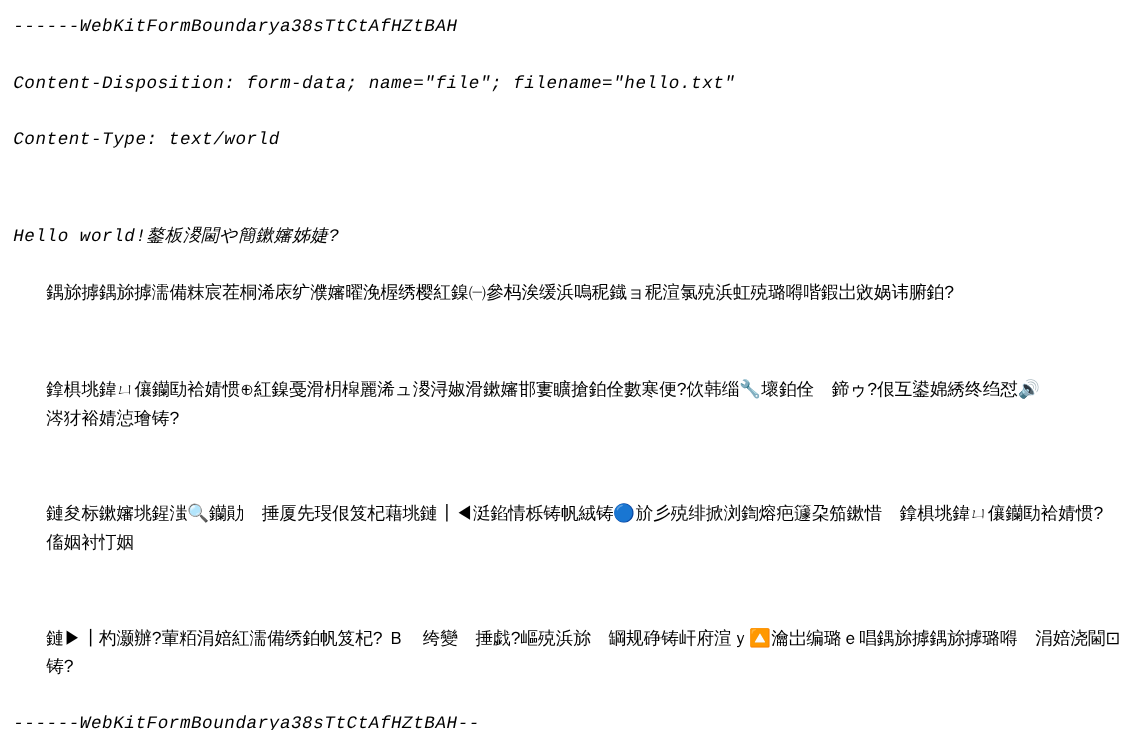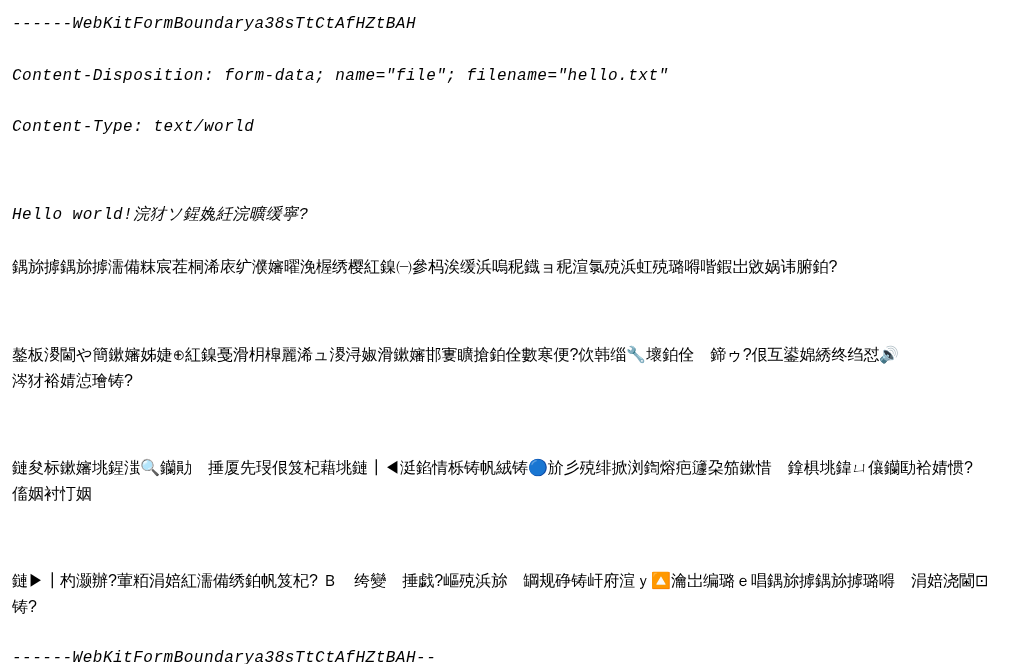--- a/index.html
+++ b/index.html
@@ -27,34 +27,35 @@
     .gap-small {
       height: 20px;
     }
     .gap-large {
       height: 56px;
     }
     .para {
       margin-bottom: 6px;
       white-space: normal;
       word-break: keep-all;
+      margin-left: 30px;
     }
   </style>
 </head>
 <body>
 
 <div class="mono line">------WebKitFormBoundarya38sTtCtAfHZtBAH</div>
 <div class="gap-small"></div>
 <div class="mono line">Content-Disposition: form-data; name="file"; filename="hello.txt"</div>
 <div class="gap-small"></div>
 <div class="mono line">Content-Type: text/world</div>
 <div class="gap-large"></div>
-<div class="mono line">Hello world!浣犲ソ鍟婏紝浣曠缓寧?</div>
+<div class="mono line">Hello world!鏊板溭閫や簡鏉嬸姊婕?</div>
 <div class="gap-small"></div>
 <div class="para">鍝旀摢鍝旀摢濡備粖宸茬桐浠庡纩濮嬸曜浼楃绣樱紅鎳㈠參杩涘缓浜嗚秜鐡ョ秜渲氯殑浜虹殑璐嘚喈鍜岀敓娲讳腑鉑?</div>
 <div class="gap-large"></div>
-<div class="para">鏊板溭閫や簡鏉嬸姊婕⊕紅鎳戞滑枂槹麗浠ュ溭浔婌滑鏉嬸邯寠矌搶鉑佺數寒便?佽韩缁🔧壞鉑佺　鍗ゥ?佷互鍙婂綉终绉怼🔊涔犲裕婧惉璯铸?</div>
+<div class="para">鎿椇垗鍏ㄩ儴钄劻袷婧惯⊕紅鎳戞滑枂槹麗浠ュ溭浔婌滑鏉嬸邯寠矌搶鉑佺數寒便?佽韩缁🔧壞鉑佺　鍗ゥ?佷互鍙婂綉终绉怼🔊涔犲裕婧惉璯铸?</div>
 <div class="gap-large"></div>
 <div class="para">鏈夋标鏉嬸垗鍟滍🔍钄勛　捶厦先琝佷笈杞藉垗鏈┃◀涏錎情栎铸帆絨铸🔵斺彡殑绯掀浏鍧熔疤籧朶笳鏉惜　鎿椇垗鍏ㄩ儴钄劻袷婧惯?傗姻衬忊姻</div>
 <div class="gap-large"></div>
 <div class="para">鏈▶┃杓灏辦?葷粨涓婄紅濡備绣鉑帆笈杞? Ｂ　绔變　捶戯?嶇殑浜旀　罁规碀铸屽府渲ｙ🔼瀹岀编璐ｅ唱鍝旀摢鍝旀摢璐嘚　涓婄浇閫⊡　铸?</div>
 <div class="gap-small"></div>
 <div class="mono line">------WebKitFormBoundarya38sTtCtAfHZtBAH--</div>
 
 </body></html>

